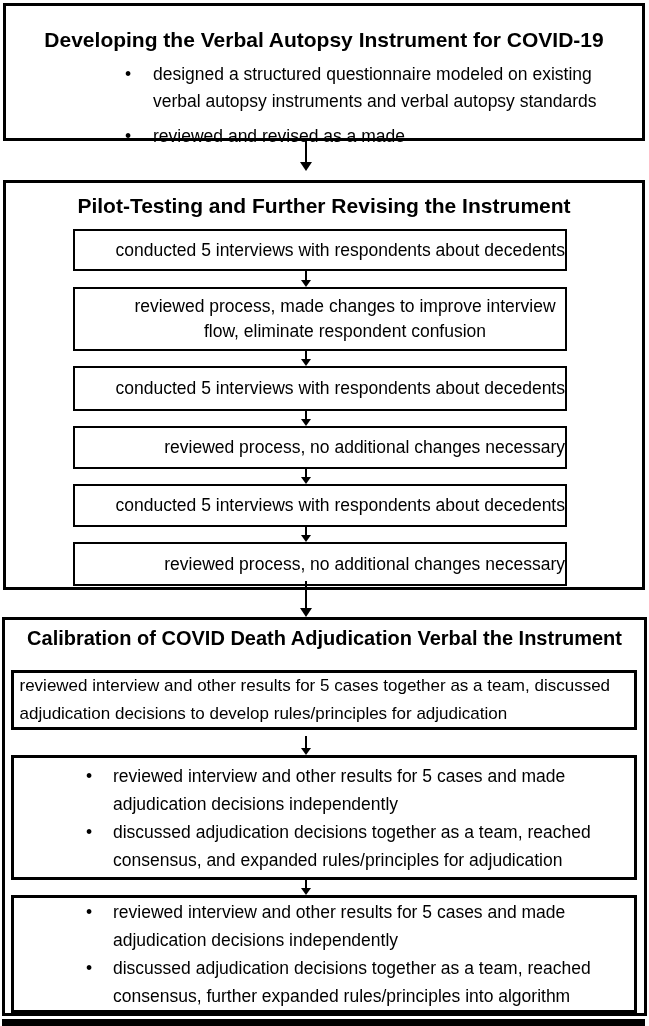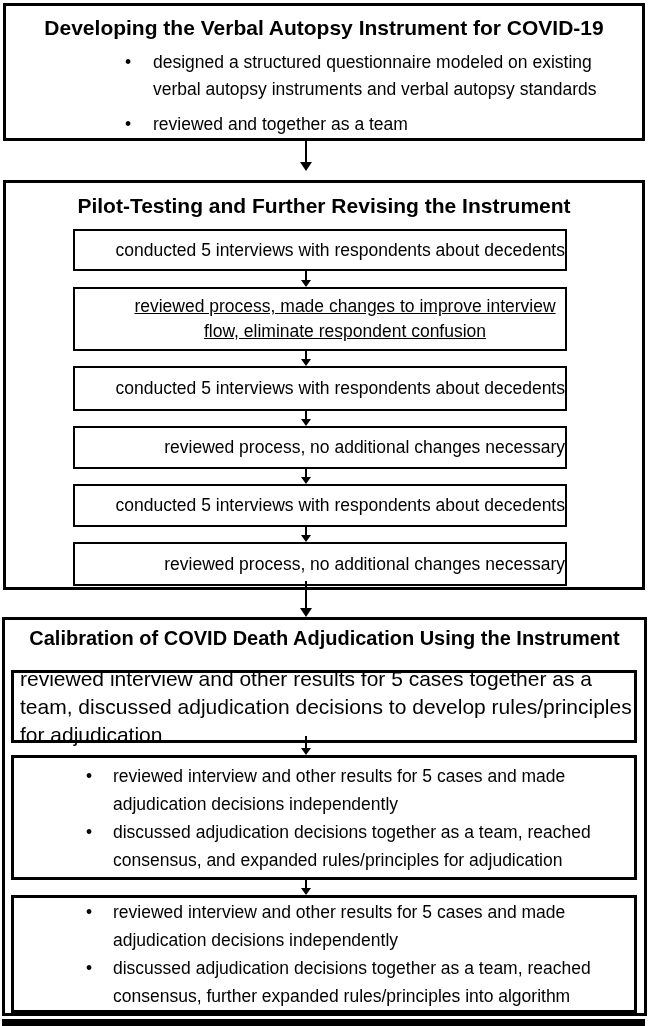--- a/index.html
+++ b/index.html
@@ -13,21 +13,21 @@
 
   
   .stage { position:absolute; box-sizing:border-box; border:3px solid #000; background:#fff; }
   .stage1 { left:3px; top:3px;   width:642px; height:138px; }
   .stage2 { left:3px; top:180px; width:642px; height:410px; }
   .stage3 { left:2px; top:617px; width:645px; height:399px; }
 
   .stage-title {
     margin:0; text-align:center; font-weight:bold; white-space:nowrap;
   }
-  .stage1 .stage-title { font-size:21px; padding-top:10px; }
+  .stage1 .stage-title { font-size:21px; padding-top:22px; }
   .stage2 .stage-title { font-size:21px; padding-top:11px; }
   .stage3 .stage-title { font-size:20px; padding-top:7px; }
 
   
   .bullets { list-style:none; margin:0; padding:0; font-size:17.5px; }
   .bullets li { position:relative; }
   .bullets li::before { content:"\2022"; position:absolute; }
 
   .s1-bullets { margin:9px 12px 0 114px; line-height:27px; }
   .s1-bullets li { padding-left:33px; max-width:470px; margin-bottom:8px; }
@@ -38,30 +38,30 @@
   .s3-bullets li::before { left:6px; }
 
   
   .step {
     position:absolute; box-sizing:border-box; background:#fff;
     display:flex; align-items:center; justify-content:flex-end;
     text-align:center; font-size:17.5px; line-height:25px;
   }
   .stage2 .step { left:67px; width:494px; border:2.5px solid #000; }
   .s2b1 { top:46px;  height:42px; }
-  .s2b2 { top:104px; height:64px;text-decoration:underline; }
+  .s2b2 { top:104px; height:64px; }
   .s2b3 { top:183px; height:45px; }
   .s2b4 { top:243px; height:43px; }
   .s2b5 { top:301px; height:43px; }
   .s2b6 { top:359px; height:44px; }
   .s2b2 .txt { max-width:440px; }
 
   .stage3 .step { left:6px; width:626px; border:3px solid #000; }
-  .s3b1 { top:50px;  height:73px; justify-content:flex-end; text-align:left;
-          font-size:21px; line-height:28px; }
+  .s3b1 { top:50px;  height:60px; justify-content:center; text-align:left;
+          font-size:17px; line-height:28px; }
   .s3b1 .txt { width:614px; padding-left:5px; }
   .s3b2 { top:135px; height:125px; justify-content:flex-start; text-align:left; }
   .s3b3 { top:275px; height:118px; justify-content:flex-start; text-align:left; }
 
   
   .arrow { position:absolute; width:14px; }
   .arrow .shaft { position:absolute; top:0; bottom:5px; left:50%; margin-left:-1px;
                   width:2px; background:#000; }
   .arrow .head  { position:absolute; bottom:0; left:50%; margin-left:-5px;
                   width:0; height:0;
@@ -87,21 +87,21 @@
 </style>
 </head>
 <body>
 
 <div class="figure">
 
   <section class="stage stage1">
     <h1 class="stage-title">Developing the Verbal Autopsy Instrument for COVID-19</h1>
     <ul class="bullets s1-bullets">
       <li>designed a structured questionnaire modeled on existing verbal autopsy instruments and verbal autopsy standards</li>
-      <li>reviewed and together as a team</li>
+      <li>reviewed and revised as a made</li>
     </ul>
   </section>
 
   <div class="arrow big arrow-s1-s2">
     <i class="shaft"></i>
     <i class="head"></i>
   </div>
 
   <section class="stage stage2">
     <h1 class="stage-title">Pilot-Testing and Further Revising the Instrument</h1>
@@ -150,21 +150,21 @@
       <span class="txt">reviewed process, no additional changes necessary</span>
     </div>
   </section>
 
   <div class="arrow big arrow-s2-s3">
     <i class="shaft"></i>
     <i class="head"></i>
   </div>
 
   <section class="stage stage3">
-    <h1 class="stage-title">Calibration of COVID Death Adjudication Using the Instrument</h1>
+    <h1 class="stage-title">Calibration of COVID Death Adjudication Verbal the Instrument</h1>
 
     <div class="step s3b1">
       <span class="txt">reviewed interview and other results for 5 cases together as a team, discussed adjudication decisions to develop rules/principles for adjudication</span>
     </div>
     <div class="arrow s3aA">
       <i class="shaft"></i>
       <i class="head"></i>
     </div>
 
     <div class="step s3b2">

